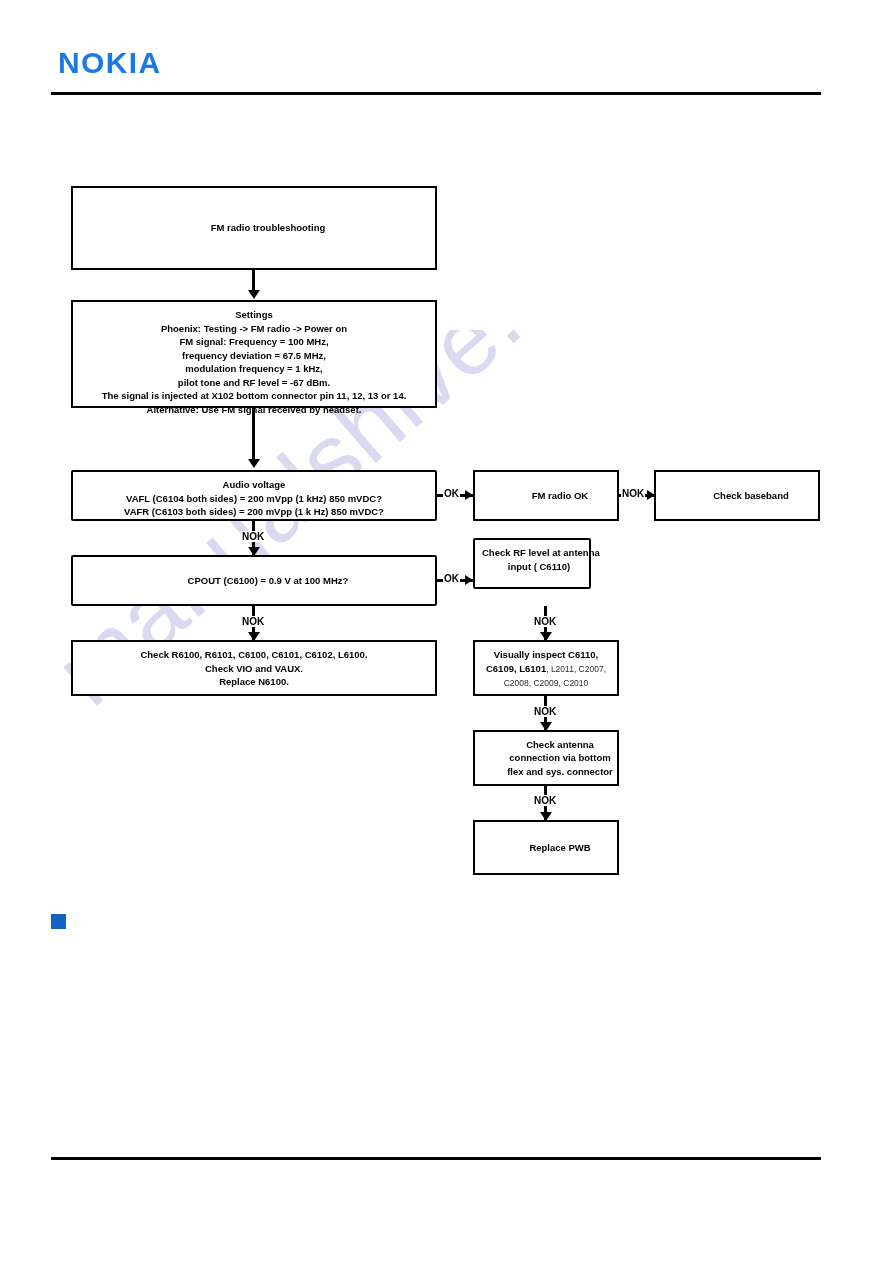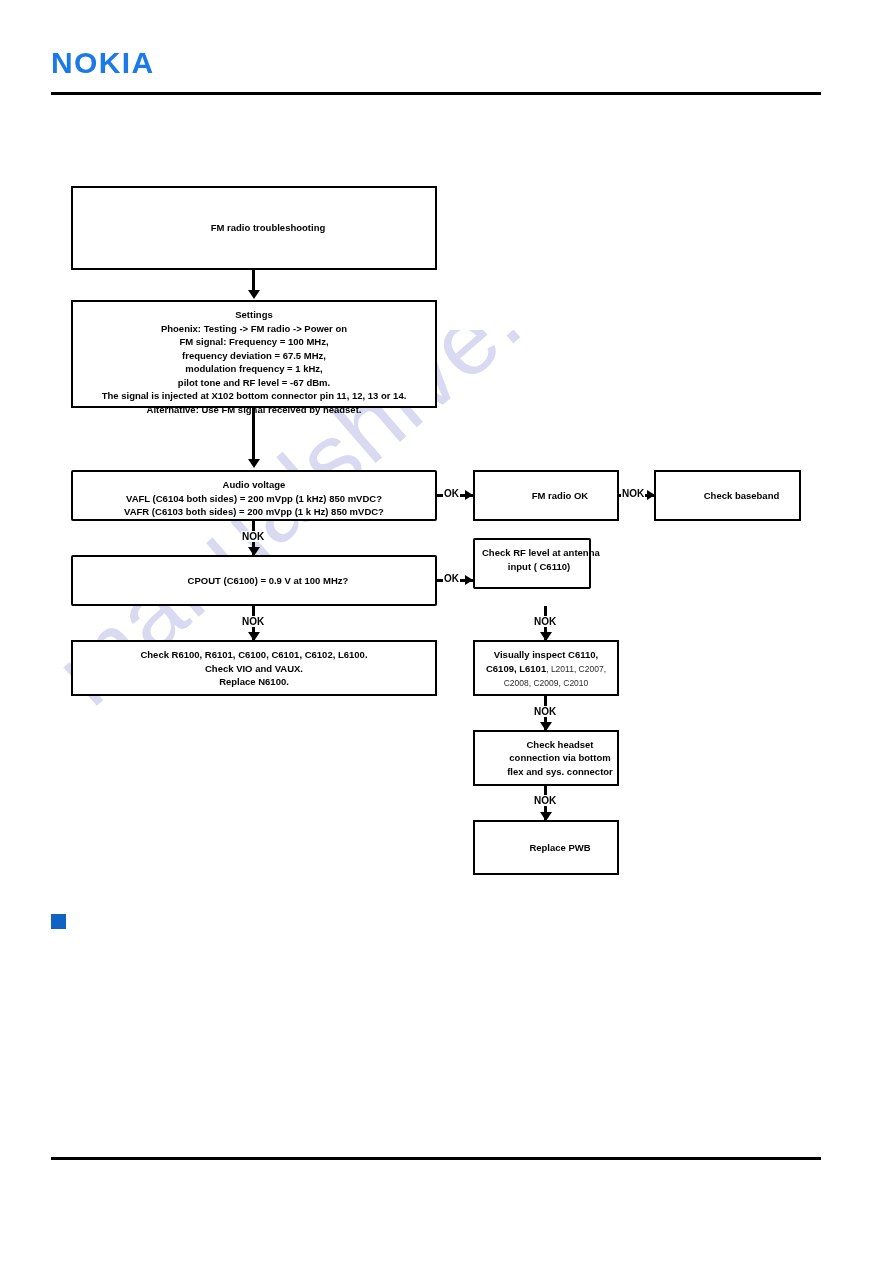--- a/index.html
+++ b/index.html
@@ -41,21 +41,21 @@
     letter-spacing: 1px;
     color: #d9d9f2;
     white-space: nowrap;
     transform: rotate(-41deg);
     transform-origin: 0% 50%;
   }
 
   
   .brand-logo {
     position: absolute;
-    left: 51px;
+    left: 58px;
     top: 46px;
     font-family: "Liberation Sans", sans-serif;
     font-size: 30px;
     font-weight: 700;
     letter-spacing: 1.4px;
     color: #1b7ae8;
     z-index: 5;
   }
   .rule-top {
     position: absolute;
@@ -231,21 +231,21 @@
     <div class="node center" style="left:473px; top:470px; width:146px; height:51px;">
       <div class="inner">
         <span class="line">FM radio OK</span>
       </div>
     </div>
 
     <div class="hline" style="left:619px; top:494px; width:36px;"></div>
     <div class="edge-label" style="left:621px; top:488px;">NOK</div>
     <div class="arrow-right" style="left:647px; top:490px;"></div>
 
-    <div class="node center" style="left:654px; top:470px; width:147px; height:51px;">
+    <div class="node center" style="left:654px; top:470px; width:166px; height:51px;">
       <div class="inner">
         <span class="line">Check baseband</span>
       </div>
     </div>
 
     <div class="vline" style="left:252px; top:521px; height:34px;"></div>
     <div class="edge-label" style="left:241px; top:531px;">NOK</div>
     <div class="arrow-down" style="left:248px; top:547px;"></div>
 
     <div class="node center rounded" style="left:71px; top:555px; width:366px; height:51px;">
@@ -290,21 +290,21 @@
         </span>
       </div>
     </div>
 
     <div class="vline" style="left:544px; top:696px; height:34px;"></div>
     <div class="edge-label" style="left:533px; top:706px;">NOK</div>
     <div class="arrow-down" style="left:540px; top:722px;"></div>
 
     <div class="node center" style="left:473px; top:730px; width:146px; height:56px;">
       <div class="inner">
-        <span class="line">Check headset</span>
+        <span class="line">Check antenna</span>
         <span class="line">connection via bottom</span>
         <span class="line">flex and sys. connector</span>
       </div>
     </div>
 
     <div class="vline" style="left:544px; top:786px; height:34px;"></div>
     <div class="edge-label" style="left:533px; top:795px;">NOK</div>
     <div class="arrow-down" style="left:540px; top:812px;"></div>
 
     <div class="node center" style="left:473px; top:820px; width:146px; height:55px;">

